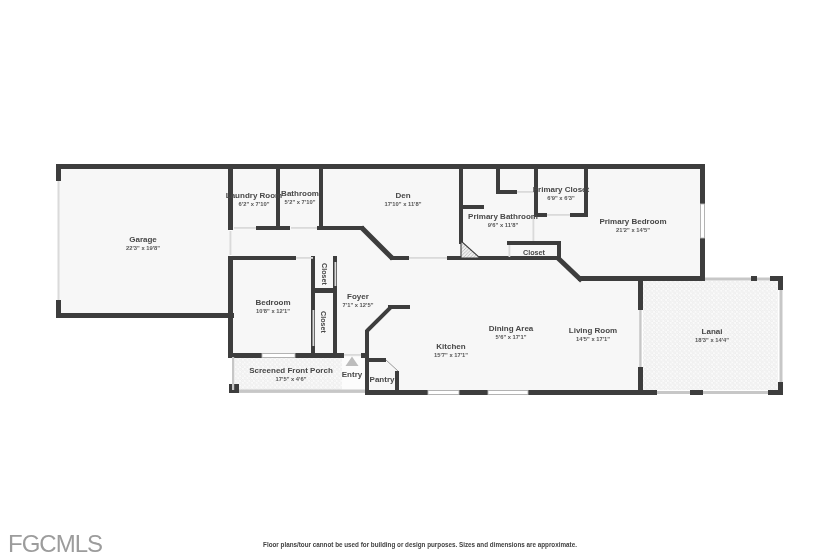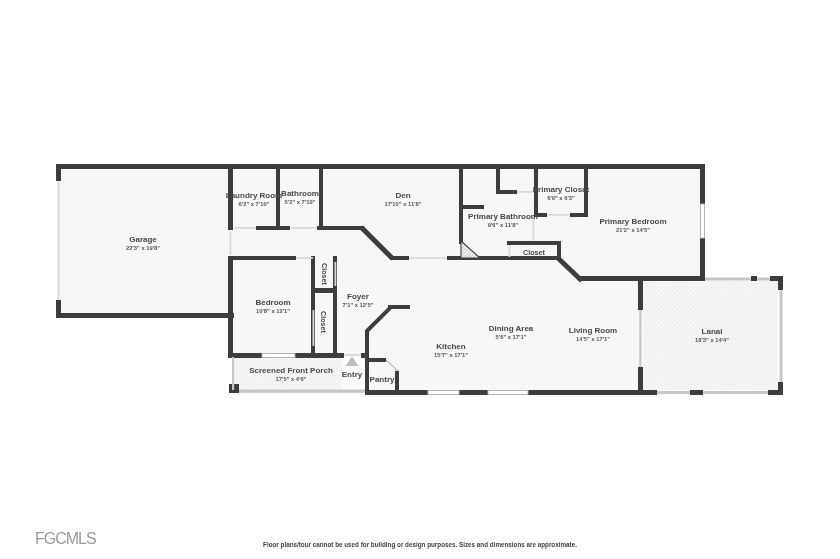--- a/index.html
+++ b/index.html
@@ -6,22 +6,22 @@
   body{
     width:840px;height:559px;position:relative;background:#ffffff;
     font-family:"Liberation Sans", sans-serif;overflow:hidden;
   }
   #plan-wrap{position:absolute;left:0;top:0;width:840px;height:559px;}
   svg{display:block;}
   .rn{font:600 8px "Liberation Sans", sans-serif;fill:#474747;text-anchor:middle;}
   .rd{font:600 5.8px "Liberation Sans", sans-serif;fill:#555555;text-anchor:middle;}
   .rs{font:600 7.2px "Liberation Sans", sans-serif;fill:#474747;text-anchor:middle;}
   #brand-logo{
-    position:absolute;left:8px;top:530px;font-size:16px;font-weight:500;
-    color:#9c9c9c;letter-spacing:-1px;font-family:"Liberation Sans", sans-serif;margin-left:27px;
+    position:absolute;left:8px;top:530px;font-size:24px;font-weight:500;
+    color:#9c9c9c;letter-spacing:-1px;font-family:"Liberation Sans", sans-serif;
   }
   #disclaimer{
     position:absolute;left:0;top:541px;width:840px;text-align:center;
     font-size:6.3px;font-weight:700;color:#3f3f3f;
     font-family:"Liberation Sans", sans-serif;
   }
 </style>
 </head>
 <body>
 

